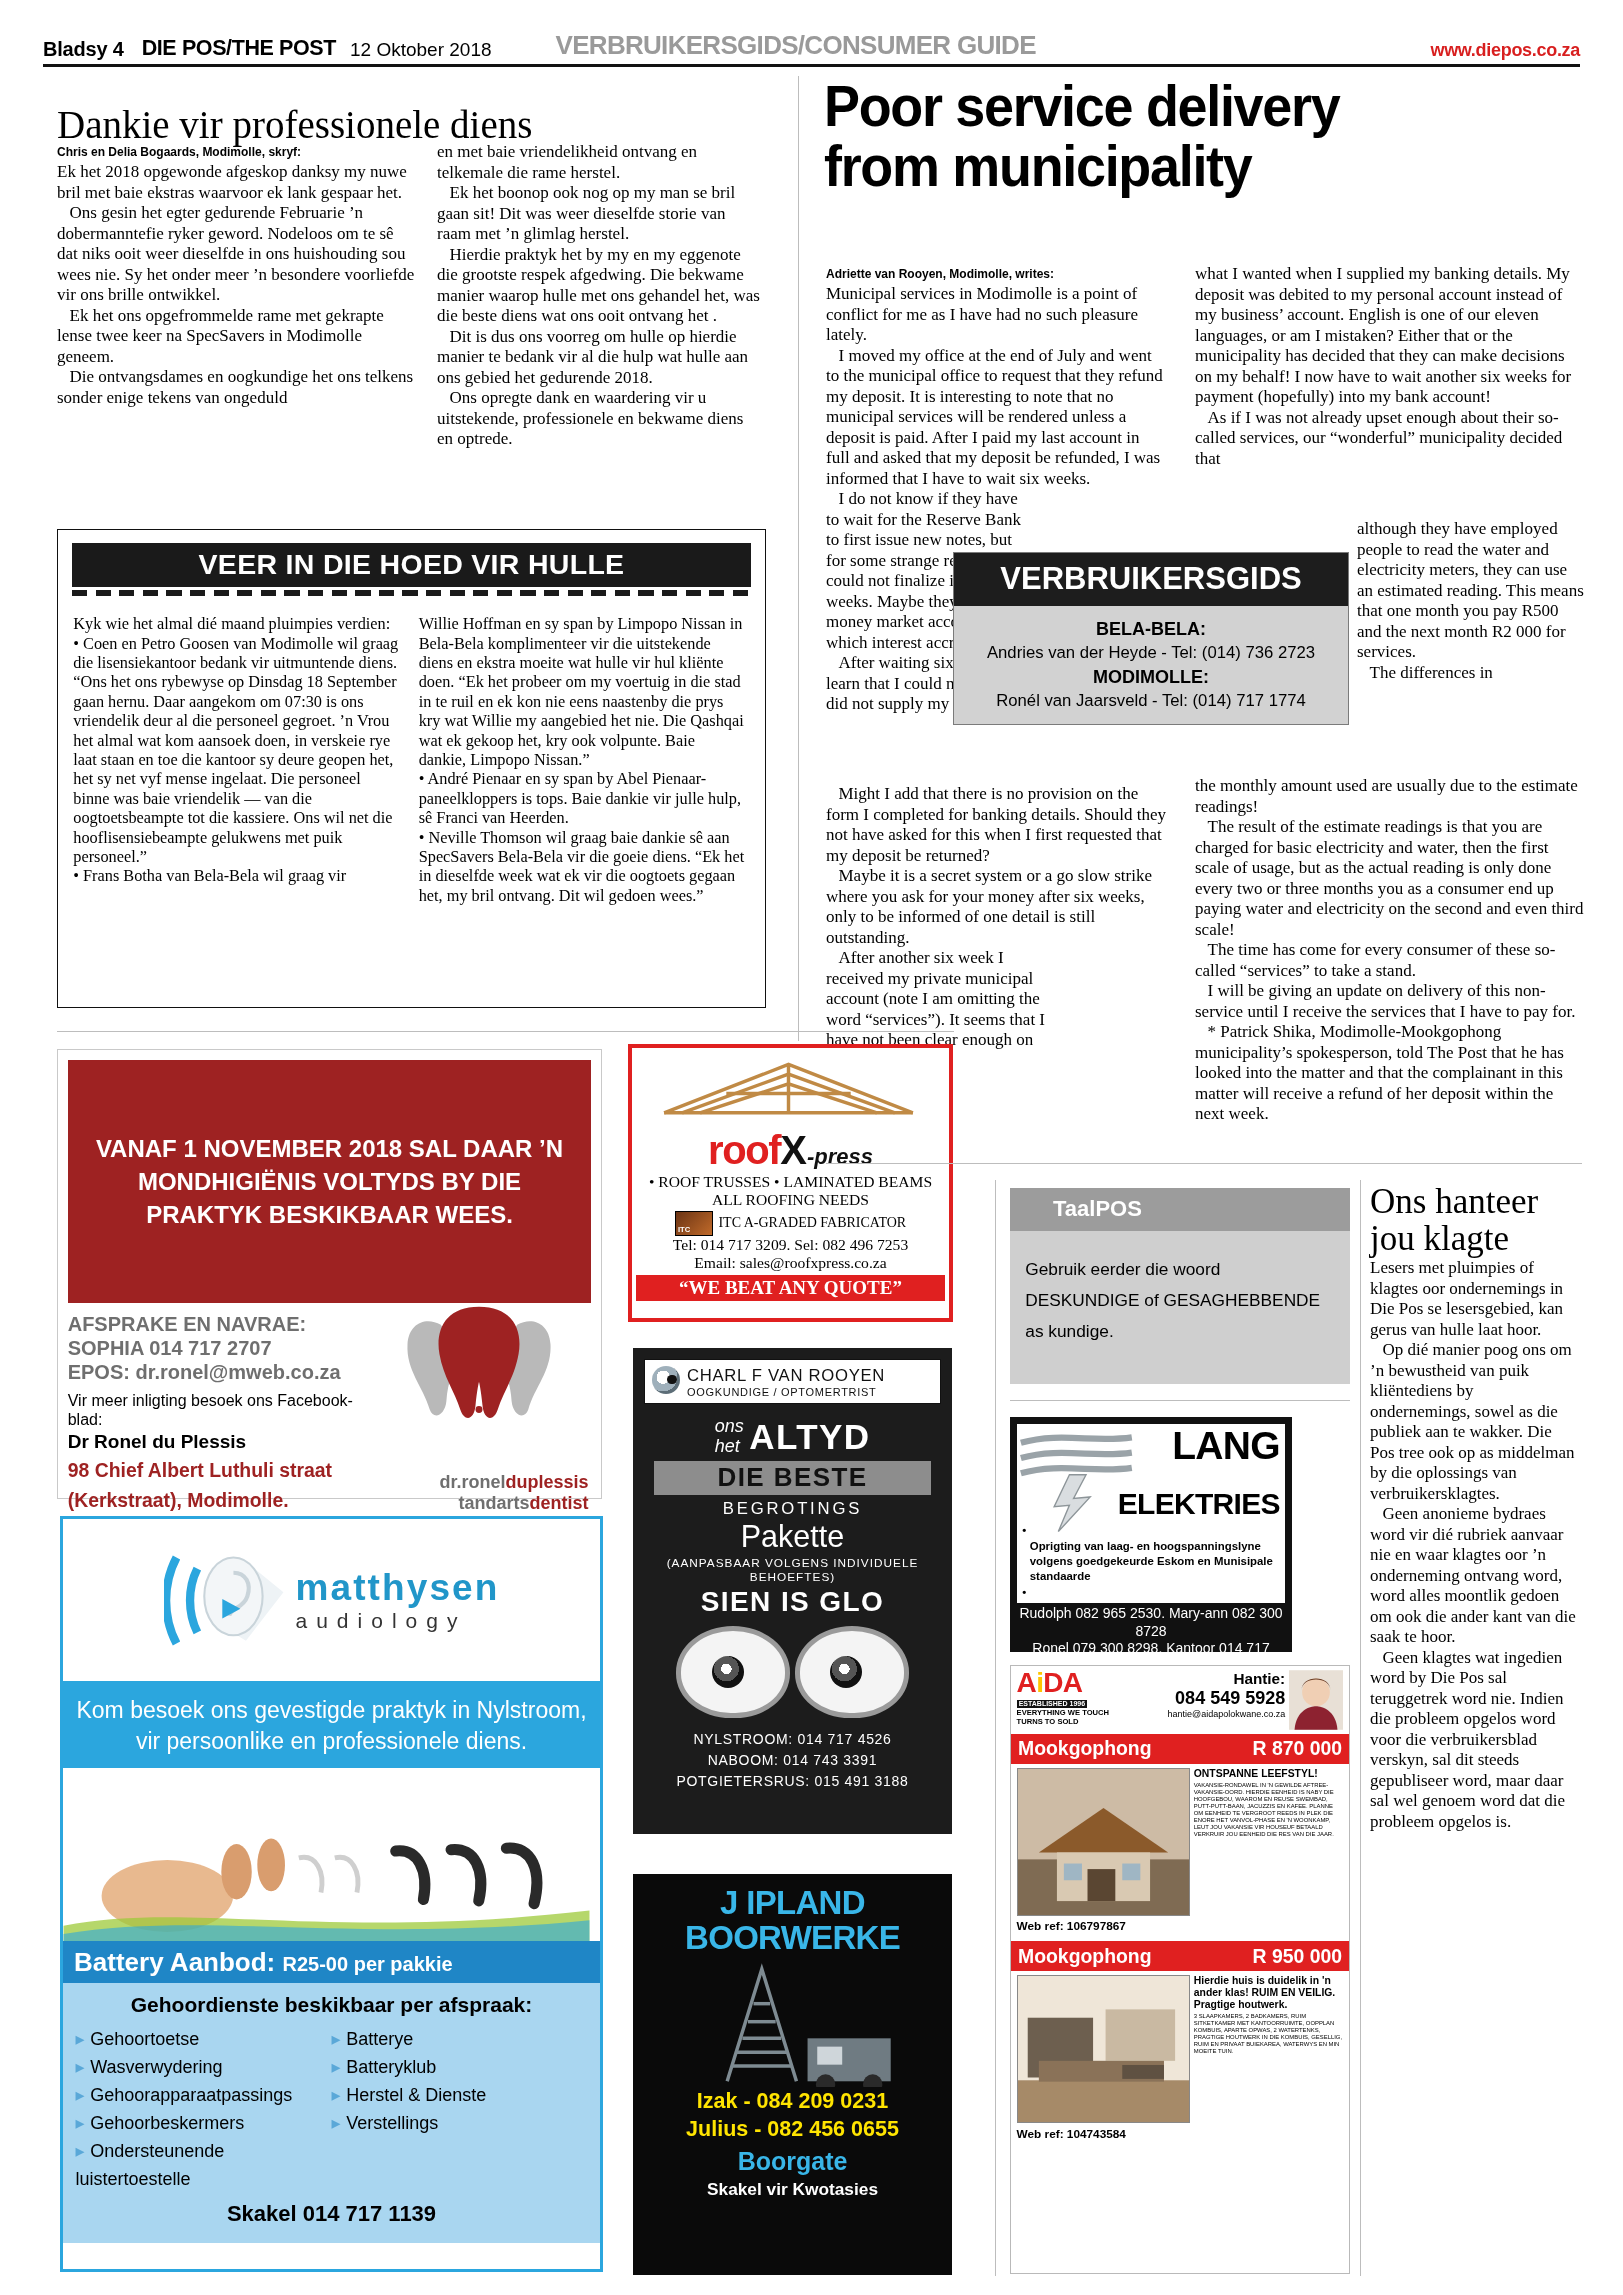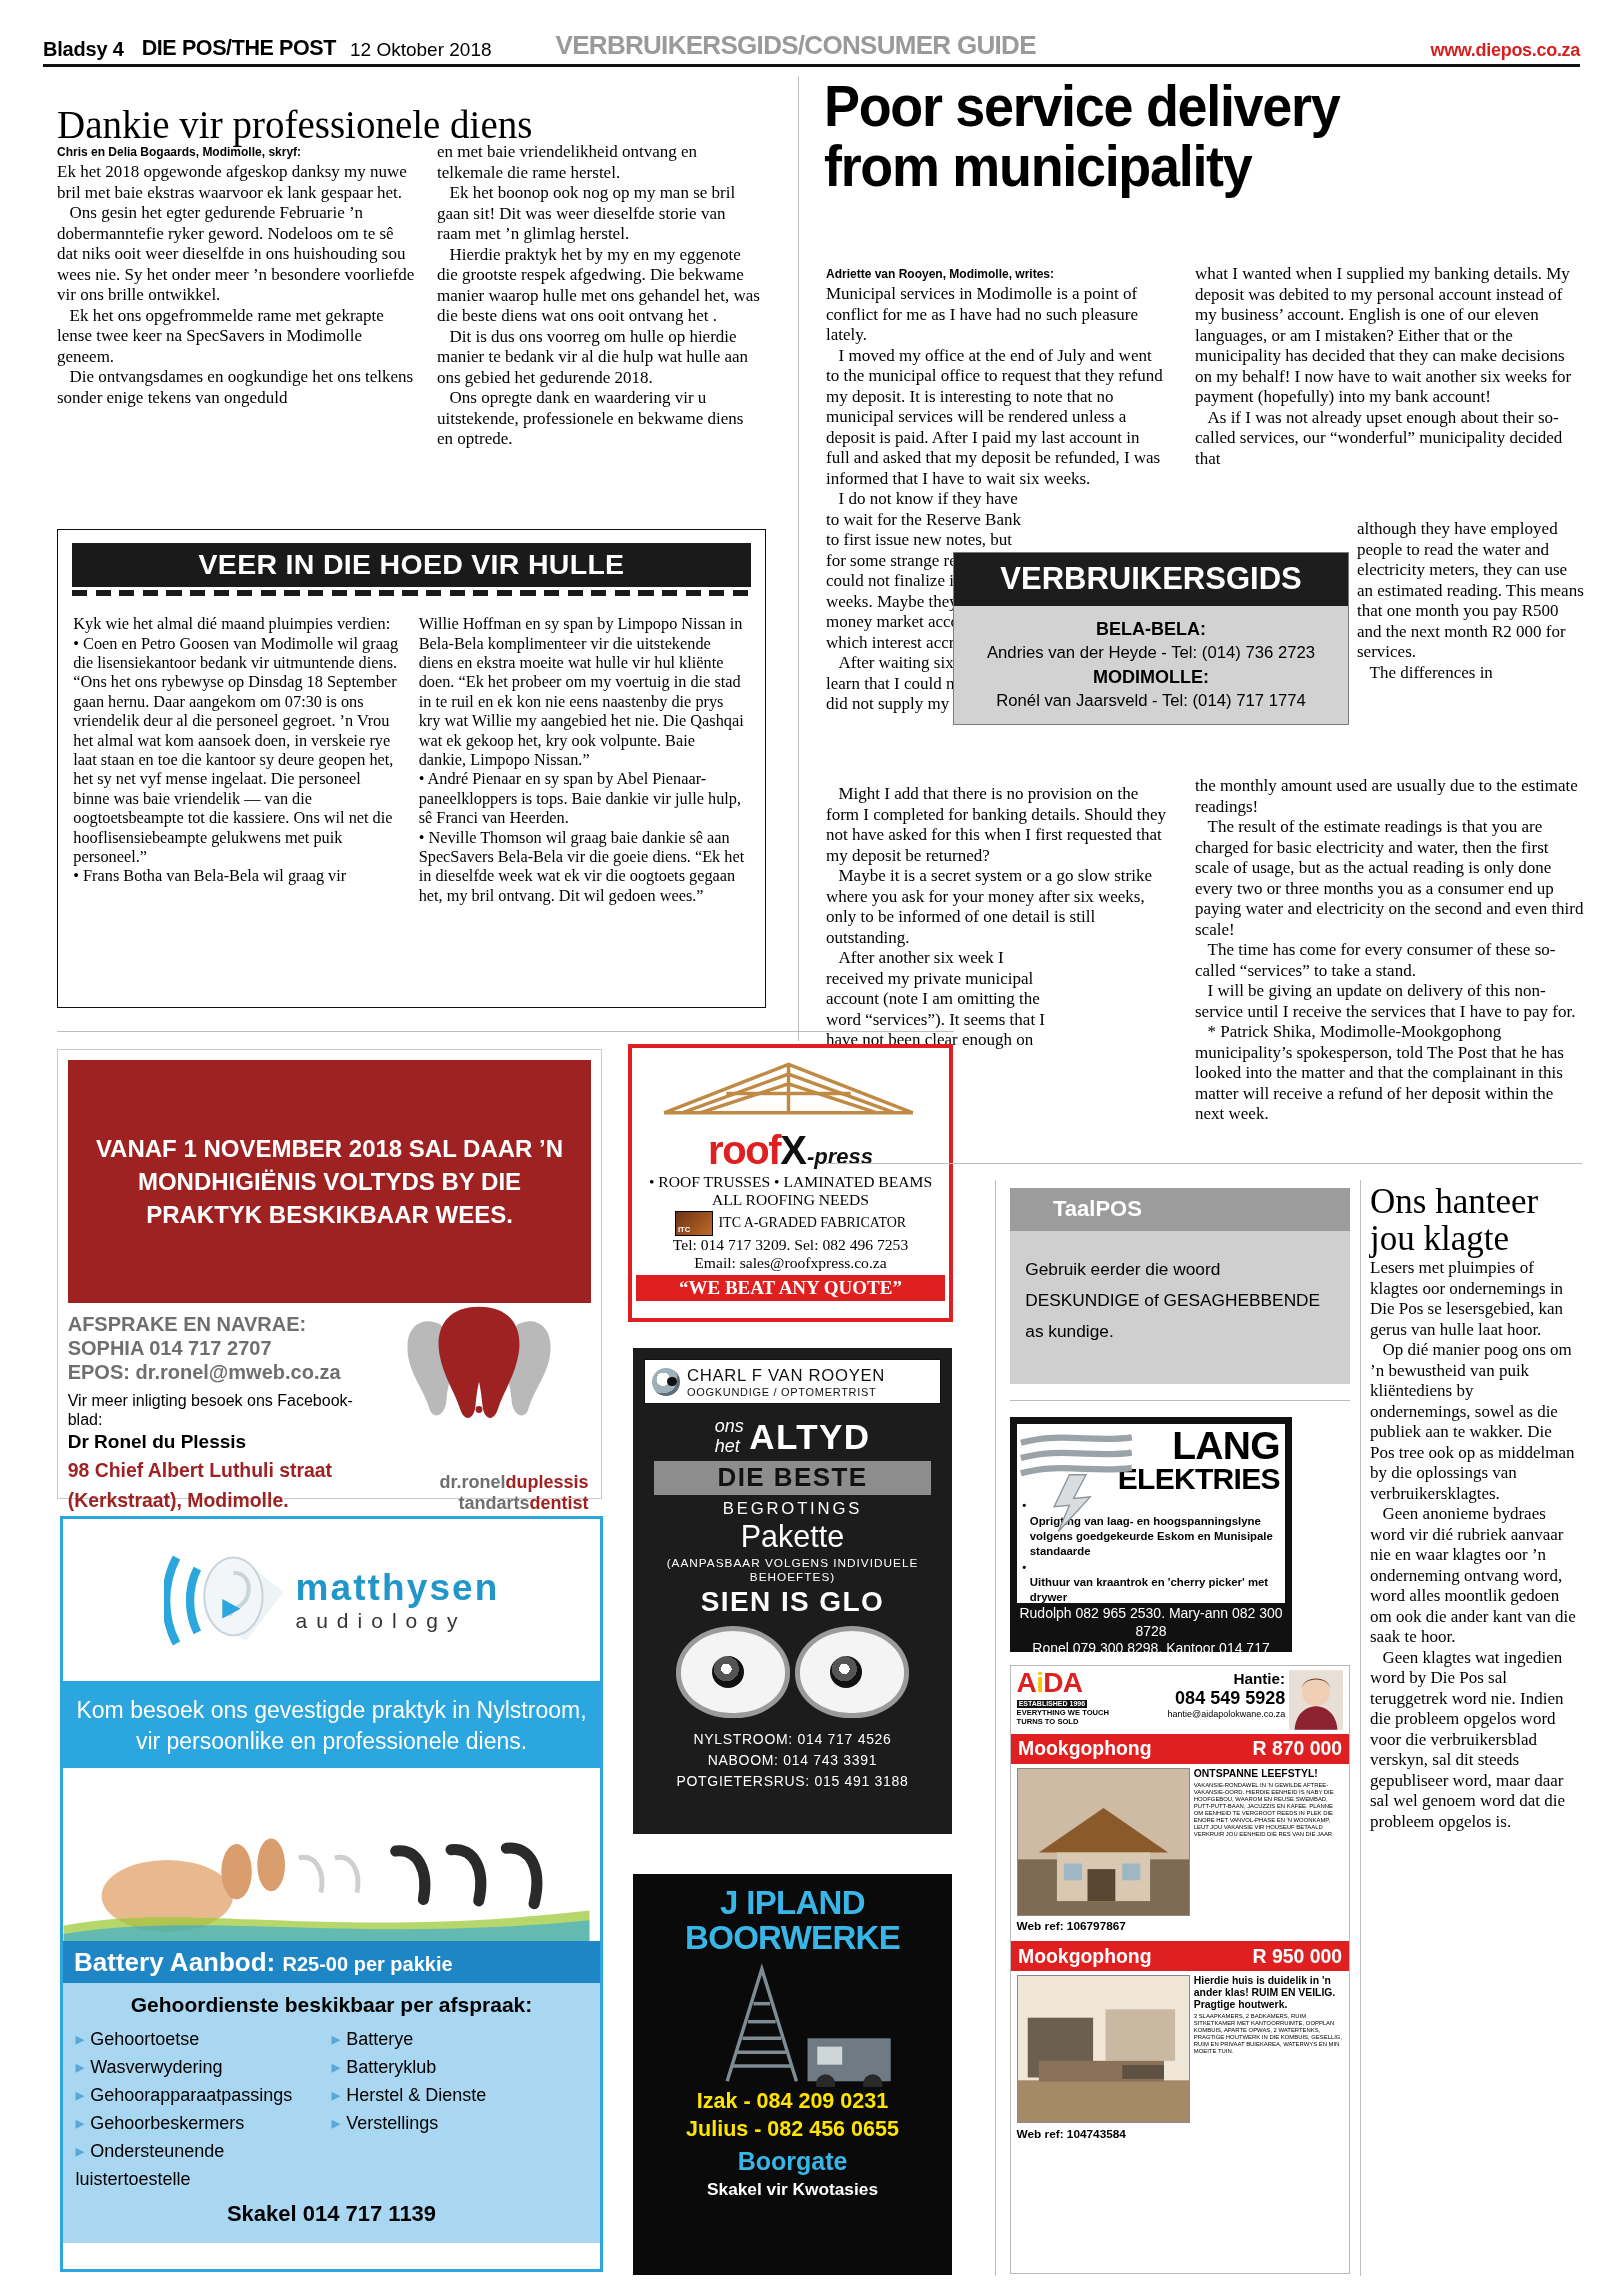--- a/index.html
+++ b/index.html
@@ -88,21 +88,21 @@
   .roof-x{color:#111;font-size:40px;}
   .roof-p{color:#111;font-size:22px;font-style:italic;}
   .roof-l{font-size:15.6px;line-height:18px;text-align:center;font-family:"Liberation Serif",serif;}
   .roof-itc{display:flex;align-items:center;justify-content:center;gap:5.6px;margin-top:1.4px;}
   .itc-box{width:36px;height:23.6px;background:linear-gradient(135deg,#6b3414,#c06a2a);border:0.7px solid #000;position:relative;}
   .itc-box:after{content:"ITC";position:absolute;left:2.1px;bottom:0.7px;color:#fff;font-family:"Liberation Sans",sans-serif;font-size:7.6px;font-weight:bold;}
   .roof-quote{background:#e02020;color:#fff;text-align:center;font-family:"Liberation Serif",serif;font-weight:bold;font-size:19px;padding:2.1px 0;margin-top:2.8px;}
 
   
   .ad-opto{position:absolute;left:633px;top:1348px;width:319px;height:486px;background:#1c1c1c;box-sizing:border-box;padding:11px;color:#fff;}
-  .opto-card{background:#fff;color:#111;border:1.4px solid #111;padding:5.6px 7px;display:flex;align-items:center;gap:7px;}
+  .opto-card{background:#fff;color:#111;border:1.4px solid #111;padding:5.6px 7px;display:flex;gap:7px;}
   .opto-eye{width:28px;height:28px;border-radius:50%;background:radial-gradient(circle at 40% 40%,#fff 0 28%,#9fb0bb 28% 60%,#5c6d77 60% 100%);position:relative;flex:none;}
   .opto-eye:after{content:"";position:absolute;left:15.3px;top:9px;width:9.7px;height:9.7px;border-radius:50%;background:#111;}
   .opto-card .t1{font-family:"Liberation Sans",sans-serif;font-size:16.7px;letter-spacing:0.7px;}
   .opto-card .t2{font-family:"Liberation Sans",sans-serif;font-size:11px;letter-spacing:0.7px;}
   .opto-body{text-align:center;margin-top:12.5px;font-family:"Liberation Sans",sans-serif;}
   .opto-ons{font-size:18px;font-style:italic;}
   .opto-altyd{font-size:35px;font-weight:bold;letter-spacing:1.4px;}
   .opto-banner{background:#8d8d8d;color:#111;font-size:26px;font-weight:bold;letter-spacing:1.4px;margin:4.2px 9.7px;padding:1.4px 0;}
   .opto-begr{font-size:16.7px;letter-spacing:2.8px;margin-top:2.8px;}
   .opto-pak{font-size:30.5px;}
@@ -124,21 +124,21 @@
   
   .taalpos{position:absolute;left:1010px;top:1188px;width:340px;box-sizing:border-box;}
   .tp-hd{background:#9c9c9c;color:#fff;font-family:"Liberation Sans",sans-serif;font-weight:bold;font-size:22px;padding:7.6px 0 9px 43px;}
   .tp-bd{background:#cfcfcf;padding:23.6px 15.3px 37px;font-family:"Liberation Sans",sans-serif;font-size:17.3px;line-height:31px;}
 
   
   .ad-lang{position:absolute;left:1010px;top:1417px;width:282px;height:235px;border:1.4px solid #111;box-sizing:border-box;background:#111;padding:5.6px;}
   .lang-inner{background:#fff;padding:4.2px 5.6px;height:179px;box-sizing:border-box;position:relative;overflow:hidden;}
   .lang-title{text-align:right;font-family:"Liberation Sans",sans-serif;font-weight:bold;letter-spacing:-0.7px;}
   .lang-l1{font-size:39px;line-height:36px;}
-  .lang-l2{font-size:30px;line-height:29px;}
+  .lang-l2{font-size:30px;line-height:29px;margin-top:25px;}
   .lang-list{list-style:none;margin:5.6px 0 0 0;padding:0;font-family:"Liberation Sans",sans-serif;font-weight:bold;font-size:11.4px;line-height:15.3px;}
   .lang-list li:before{content:"\2022 ";}
   .lang-list li span{display:block;padding-left:7.6px;}
   .lang-foot{color:#fff;font-family:"Liberation Sans",sans-serif;font-size:14px;line-height:17.3px;text-align:center;padding-top:2.8px;}
 
   
   .ad-aida{position:absolute;left:1010px;top:1665px;width:340px;height:609px;border:1.4px solid #b9b9b9;box-sizing:border-box;background:#fff;}
   .aida-top{display:flex;padding:4.2px 5.6px 1.4px;align-items:flex-start;}
   .aida-logo{font-family:"Liberation Sans",sans-serif;font-weight:bold;}
   .aida-word{font-size:28px;line-height:26px;letter-spacing:-0.7px;}

